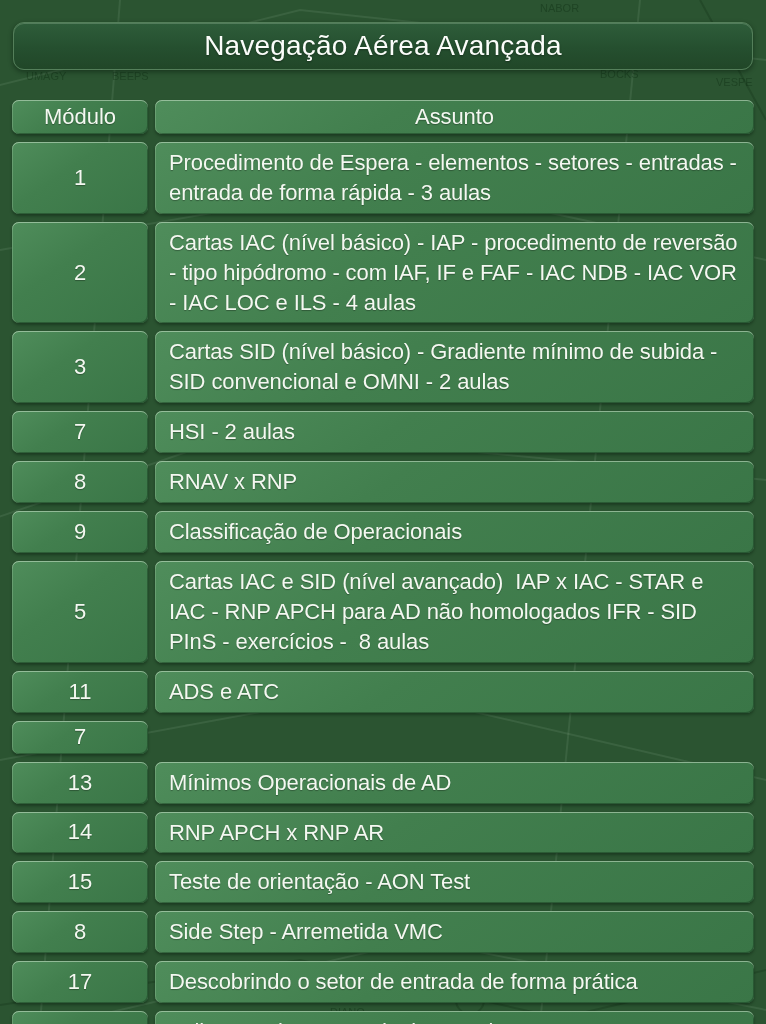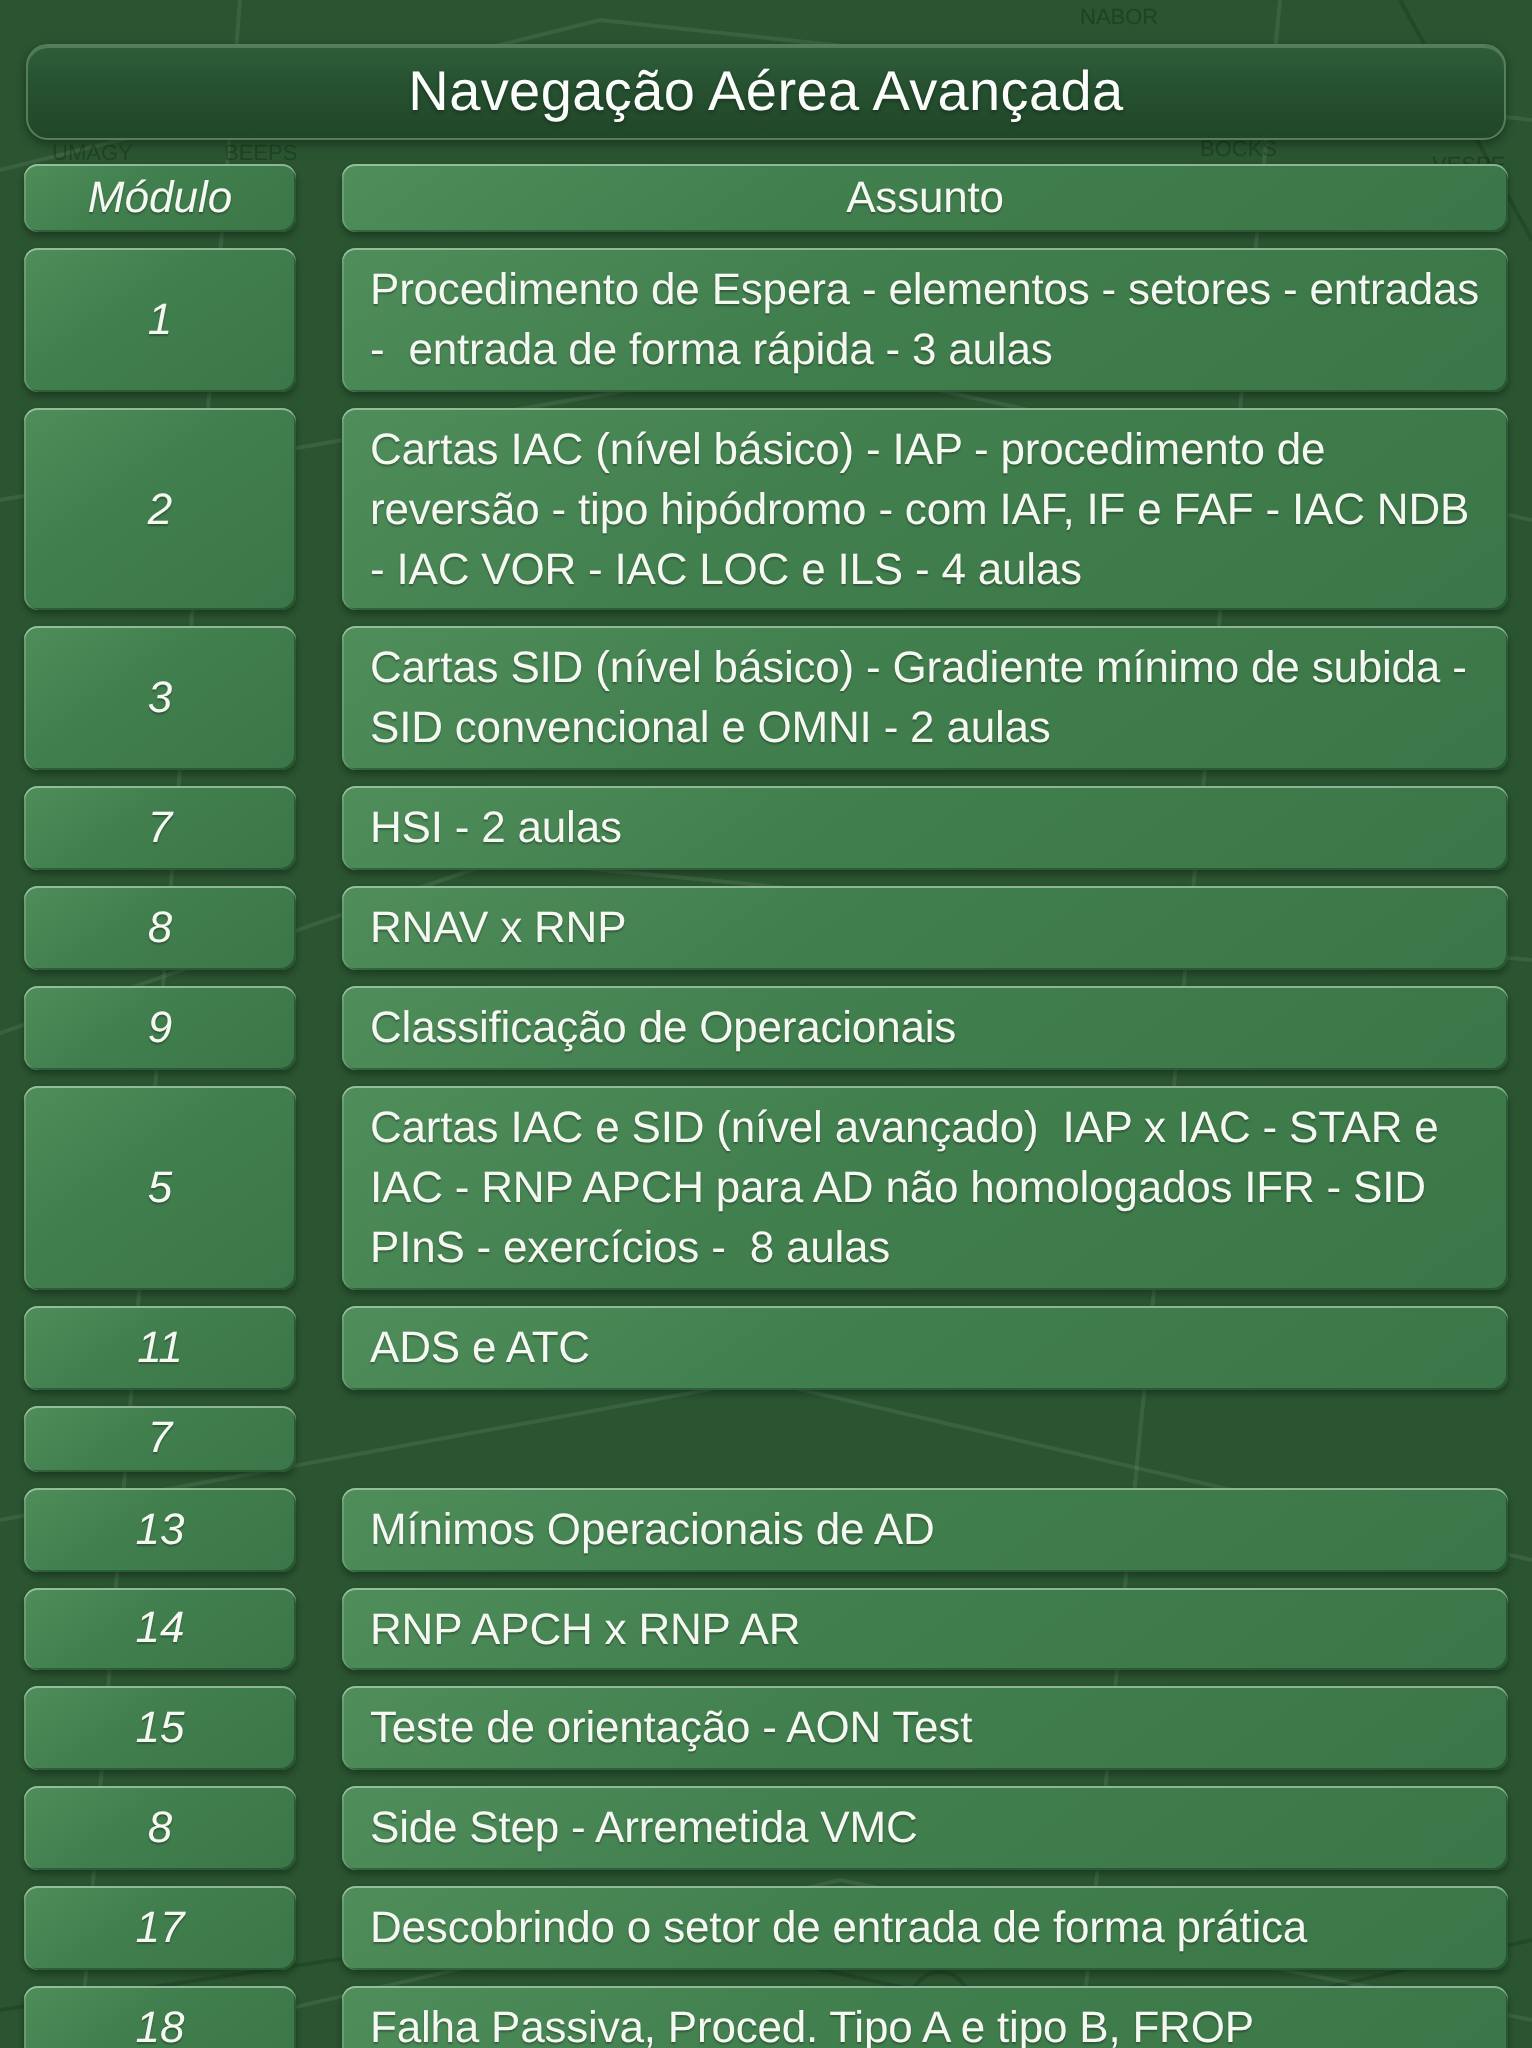--- a/index.html
+++ b/index.html
@@ -12,21 +12,21 @@
   }
   svg.bg{position:absolute;inset:0;z-index:0;}
   .page{
     position:absolute;inset:0;z-index:1;
     box-sizing:border-box;
     padding:22px 12px 8px 12px;
     display:flex;flex-direction:column;
   }
   .title-bar{
     height:46px;flex:none;
-    margin:0 1px 12px 1px;
+    margin:0 1px 30px 1px;
     background:linear-gradient(180deg,#2e5d3a 0%,#254f2f 55%,#214728 100%);
     border:1px solid #547f5a;
     border-radius:11px;
     box-shadow:0 2px 5px rgba(5,20,8,.45), inset 0 1px 0 rgba(190,220,190,.25);
     display:flex;align-items:center;justify-content:center;
   }
   .title-text{
     color:#fbfdfa;font-size:28px;letter-spacing:.2px;
     text-shadow:0 1px 2px rgba(0,0,0,.35);
   }
@@ -40,23 +40,23 @@
       inset 0 1px 0 rgba(205,230,205,.55),
       inset 1px 0 0 rgba(170,205,170,.30),
       inset -1px -1px 0 rgba(10,35,14,.35),
       0 2px 3px rgba(6,22,9,.40);
     color:#f4f8f1;
     font-size:22px;
     text-shadow:0 1px 1px rgba(0,0,0,.30);
     display:flex;align-items:center;
     min-height:33px;
   }
-  .module-cell{width:136px;flex:none;justify-content:center;padding:2px 6px;font-style:italic;}
+  .module-cell{width:136px;flex:none;justify-content:center;padding:2px 6px;}
   .subject-cell{flex:1;justify-content:flex-start;padding:6px 12px 6px 14px;
-    white-space:pre-wrap;line-height:1.36;letter-spacing:-0.1px;margin-left:16px;}
+    white-space:pre-wrap;line-height:1.36;letter-spacing:-0.1px;}
   .header-row .cell{min-height:31px;}
   .header-row .subject-cell{justify-content:center;padding:2px 6px;}
 </style>
 </head>
 <body>
 
 <svg class="bg" width="766" height="1024" viewBox="0 0 766 1024">
   <rect x="0" y="0" width="766" height="1024" fill="#2b5431"></rect>
   <g stroke="rgba(200,230,200,0.10)" stroke-width="2" fill="none">
     <path d="M-20 90 L300 10 L766 60"></path>

